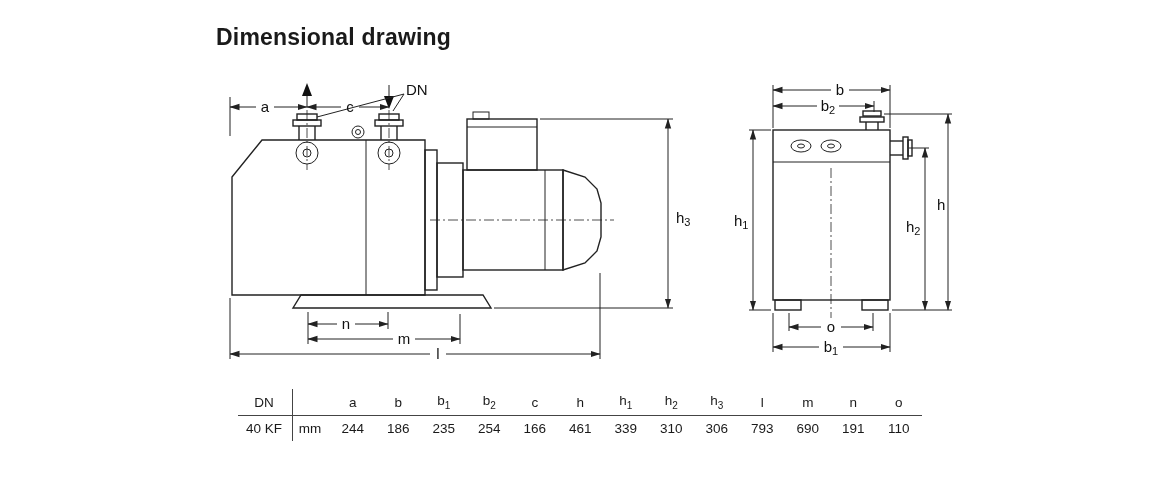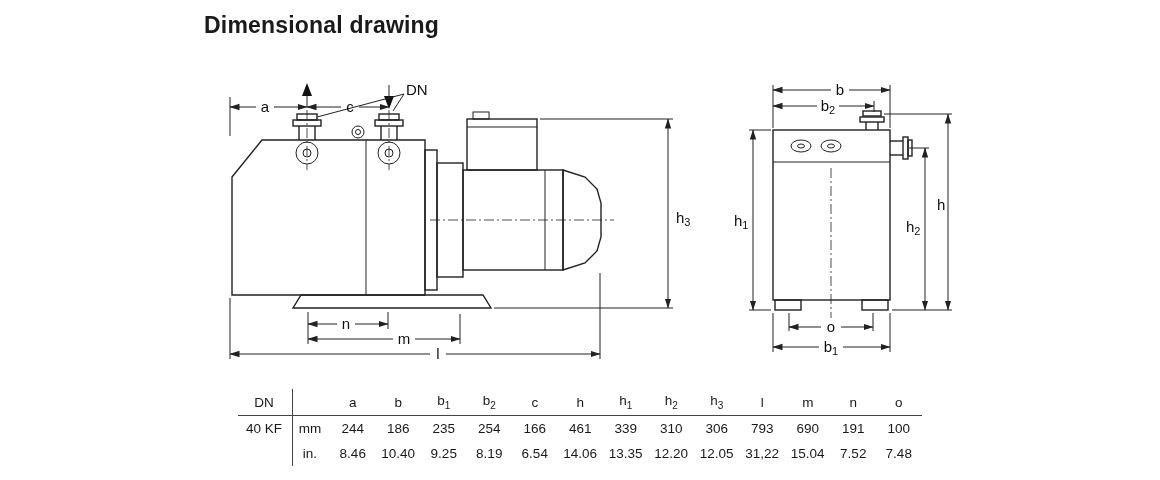--- a/index.html
+++ b/index.html
@@ -1,21 +1,21 @@
 <!DOCTYPE html>
 <html><head>
 <meta charset="utf-8">
 <style>
   html,body{margin:0;padding:0;}
   body{
     width:1160px;height:480px;position:relative;background:#ffffff;
     font-family:"Liberation Sans",sans-serif;color:#111;overflow:hidden;
   }
   .page-title{
-    position:absolute;left:204px;top:12px;margin:0;
+    position:absolute;left:204px;top:12px;margin:12px;
     font-size:23px;font-weight:600;letter-spacing:0.2px;color:#1a1a1a;
   }
   svg.drawing{position:absolute;left:0;top:0;}
   svg text{font-family:"Liberation Sans",sans-serif;font-size:15px;fill:#111;}
   svg text.mid{text-anchor:middle;}
   svg tspan.sub{font-size:11px;}
   .part{fill:none;stroke:#222;stroke-width:1.4;}
   .thin{fill:none;stroke:#222;stroke-width:1;}
   .dim{fill:none;stroke:#222;stroke-width:1;}
   .cl{fill:none;stroke:#222;stroke-width:0.8;stroke-dasharray:10 3 2 3;}
@@ -255,33 +255,16 @@
         <div class="cell">235</div>
         <div class="cell">254</div>
         <div class="cell">166</div>
         <div class="cell">461</div>
         <div class="cell">339</div>
         <div class="cell">310</div>
         <div class="cell">306</div>
         <div class="cell">793</div>
         <div class="cell">690</div>
         <div class="cell">191</div>
-        <div class="cell">100</div>
-      </div>
-      <div class="trow">
-        <div class="cell"></div>
-        <div class="cell">in.</div>
-        <div class="cell">8.46</div>
-        <div class="cell">10.40</div>
-        <div class="cell">9.25</div>
-        <div class="cell">8.19</div>
-        <div class="cell">6.54</div>
-        <div class="cell">14.06</div>
-        <div class="cell">13.35</div>
-        <div class="cell">12.20</div>
-        <div class="cell">12.05</div>
-        <div class="cell">31,22</div>
-        <div class="cell">15.04</div>
-        <div class="cell">7.52</div>
-        <div class="cell">7.48</div>
+        <div class="cell">110</div>
       </div>
     </div>
 </div>
 
 </body></html>

